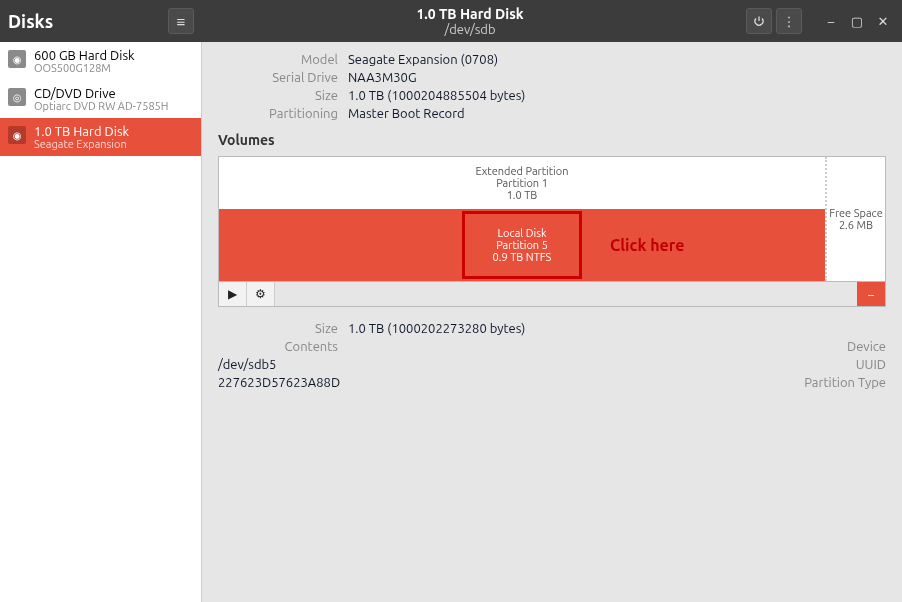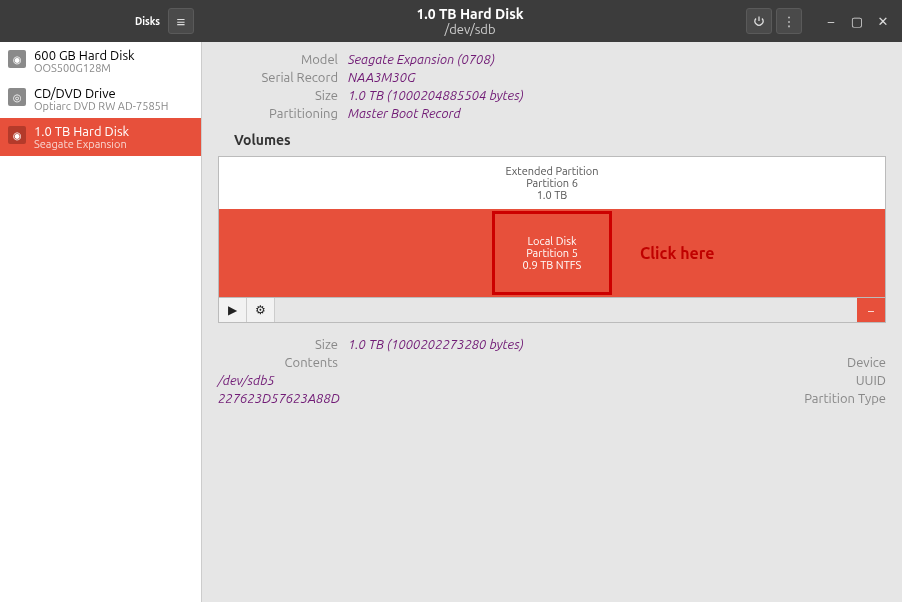--- a/index.html
+++ b/index.html
@@ -1,20 +1,20 @@
 <!DOCTYPE html>
 <html><head>
 <meta charset="utf-8">
 <style>
 * { box-sizing: border-box; margin: 0; padding: 0; font-family: Ubuntu, "Segoe UI", sans-serif; }
 body { width: 902px; height: 602px; background: #e6e6e6; display: flex; flex-direction: column; overflow: hidden; }
 
 .titlebar { height: 42px; background: #3c3c3c; color: #fff; display: flex; align-items: center; }
 .titlebar-left { width: 202px; display: flex; align-items: center; padding: 0 8px; gap: 8px; }
-.titlebar-left .title { flex: 1; text-align: right; font-weight: bold; font-size: 10px; }
+.titlebar-left .title { flex: 1; text-align: left; font-weight: bold; font-size: 18px; }
 .titlebar-center { flex: 1; text-align: center; }
 .titlebar-center .main-title { font-weight: bold; font-size: 14px; }
 .titlebar-center .sub-title { font-size: 13px; color: #ccc; }
 .titlebar-right { display: flex; align-items: center; gap: 4px; padding: 0 8px; }
 .tb-btn { width: 26px; height: 26px; background: #4a4a4a; border: 1px solid #5a5a5a; border-radius: 3px; display: flex; align-items: center; justify-content: center; cursor: pointer; color: #ddd; font-size: 13px; }
 .tb-btn.flat { background: transparent; border: none; width: 22px; }
 .hamburger { font-size: 15px; }
 
 .content { flex: 1; display: flex; min-height: 0; }
 
@@ -23,31 +23,31 @@
 .sidebar-item.selected { background: #e7503b; color: #fff; }
 .sidebar-icon { width: 18px; height: 18px; background: #8a8a8a; border-radius: 2px; flex-shrink: 0; margin-top: 2px; display:flex;align-items:center;justify-content:center;font-size:10px;color:#fff; }
 .sidebar-item.selected .sidebar-icon { background: #b43a2a; }
 .sidebar-text .primary { font-size: 13px; }
 .sidebar-text .secondary { font-size: 11px; color: #888; }
 .sidebar-item.selected .secondary { color: #f8d5d0; }
 
 .main { flex: 1; padding: 10px 16px; overflow-y: auto; font-size: 13px; color: #222; }
 .info-grid { display: grid; grid-template-columns: 120px 1fr; column-gap: 10px; row-gap: 4px; margin-bottom: 12px; }
 .info-grid .label { text-align: right; color: #888; }
-.info-grid .value { color: #701a75; font-style: italic; }
+.info-grid .value { color: #0f172a; }
 
-.section-header { font-weight: bold; font-size: 14px; margin: 8px 16px; color: #333; }
+.section-header { font-weight: bold; font-size: 14px; margin: 8px 0; color: #333; }
 
 .volumes-box { border: 1px solid #bbb; background: #8b5cf6; margin-bottom: 0; }
 .vol-row { display: flex; }
 .vol-ext { flex: 1; display: flex; flex-direction: column; }
 .vol-ext-header { text-align: center; padding: 8px 0; font-size: 11px; color: #555; background:#fff; }
 .vol-ext-header .ln { display:block; }
 .vol-free { width: 60px; background: #fff; border-left: 2px dotted #ccc; display: flex; flex-direction: column; align-items: center; justify-content: center; font-size: 11px; color: #555; }
-.vol-logical { background: #e7503b; color: #fff; text-align: center; padding: 26px 0; font-size: 11px; position: relative; cursor:pointer; }
+.vol-logical { background: #e7503b; color: #fff; text-align: center; padding: 18px 0; font-size: 11px; position: relative; cursor:pointer; }
 .vol-logical .ln { display:block; }
 .annotation-box { position: absolute; border: 3px solid #c00; left: 50%; top: 2px; bottom: 2px; width: 120px; transform: translateX(-50%); pointer-events:none; }
 .annotation-label { position: absolute; left: calc(50% + 70px); top: 50%; transform: translateY(-50%); color: #c00000; font-weight: bold; font-size: 16px; pointer-events:none;margin-left:18px; }
 
 .toolbar { display: flex; align-items: center; border: 1px solid #bbb; border-top: none; background: #e6e6e6; }
 .tool-btn { width: 28px; height: 24px; border-right: 1px solid #ccc; display: flex; align-items: center; justify-content: center; cursor: pointer; font-size: 12px; background:#f2f2f2; }
 .tool-spacer { flex: 1; }
 .tool-btn.danger { background: #e7503b; color: #fff; border: none; }
 .info-grid.lower { margin-top: 14px; grid-template-columns: 120px 1fr; }
 </style>
@@ -110,45 +110,49 @@
         <div class="secondary">Seagate Expansion</div>
       </div>
     </div>
   </div>
 
   <div class="main">
 
     <div class="info-grid">
       <div class="label">Model</div>
       <div class="value">Seagate Expansion (0708)</div>
-      <div class="label">Serial Record</div>
+      <div class="label">Serial Drive</div>
       <div class="value">NAA3M30G</div>
       <div class="label">Size</div>
       <div class="value">1.0 TB (1000204885504 bytes)</div>
       <div class="label">Partitioning</div>
       <div class="value">Master Boot Record</div>
     </div>
 
     <div class="section-header">Volumes</div>
 
     <div class="volumes-box">
       <div class="vol-row">
         <div class="vol-ext">
           <div class="vol-ext-header">
             <span class="ln">Extended Partition</span>
-            <span class="ln">Partition 6</span>
+            <span class="ln">Partition 1</span>
             <span class="ln">1.0 TB</span>
           </div>
           <div class="vol-logical">
             <span class="ln">Local Disk</span>
             <span class="ln">Partition 5</span>
             <span class="ln">0.9 TB NTFS</span>
             <div class="annotation-box"></div>
             <div class="annotation-label">Click here</div>
           </div>
+        </div>
+        <div class="vol-free">
+          <span>Free Space</span>
+          <span>2.6 MB</span>
         </div>
       </div>
     </div>
 
     <div class="toolbar">
       <div class="tool-btn">
         <span>▶</span>
       </div>
       <div class="tool-btn">
         <span>⚙</span>

